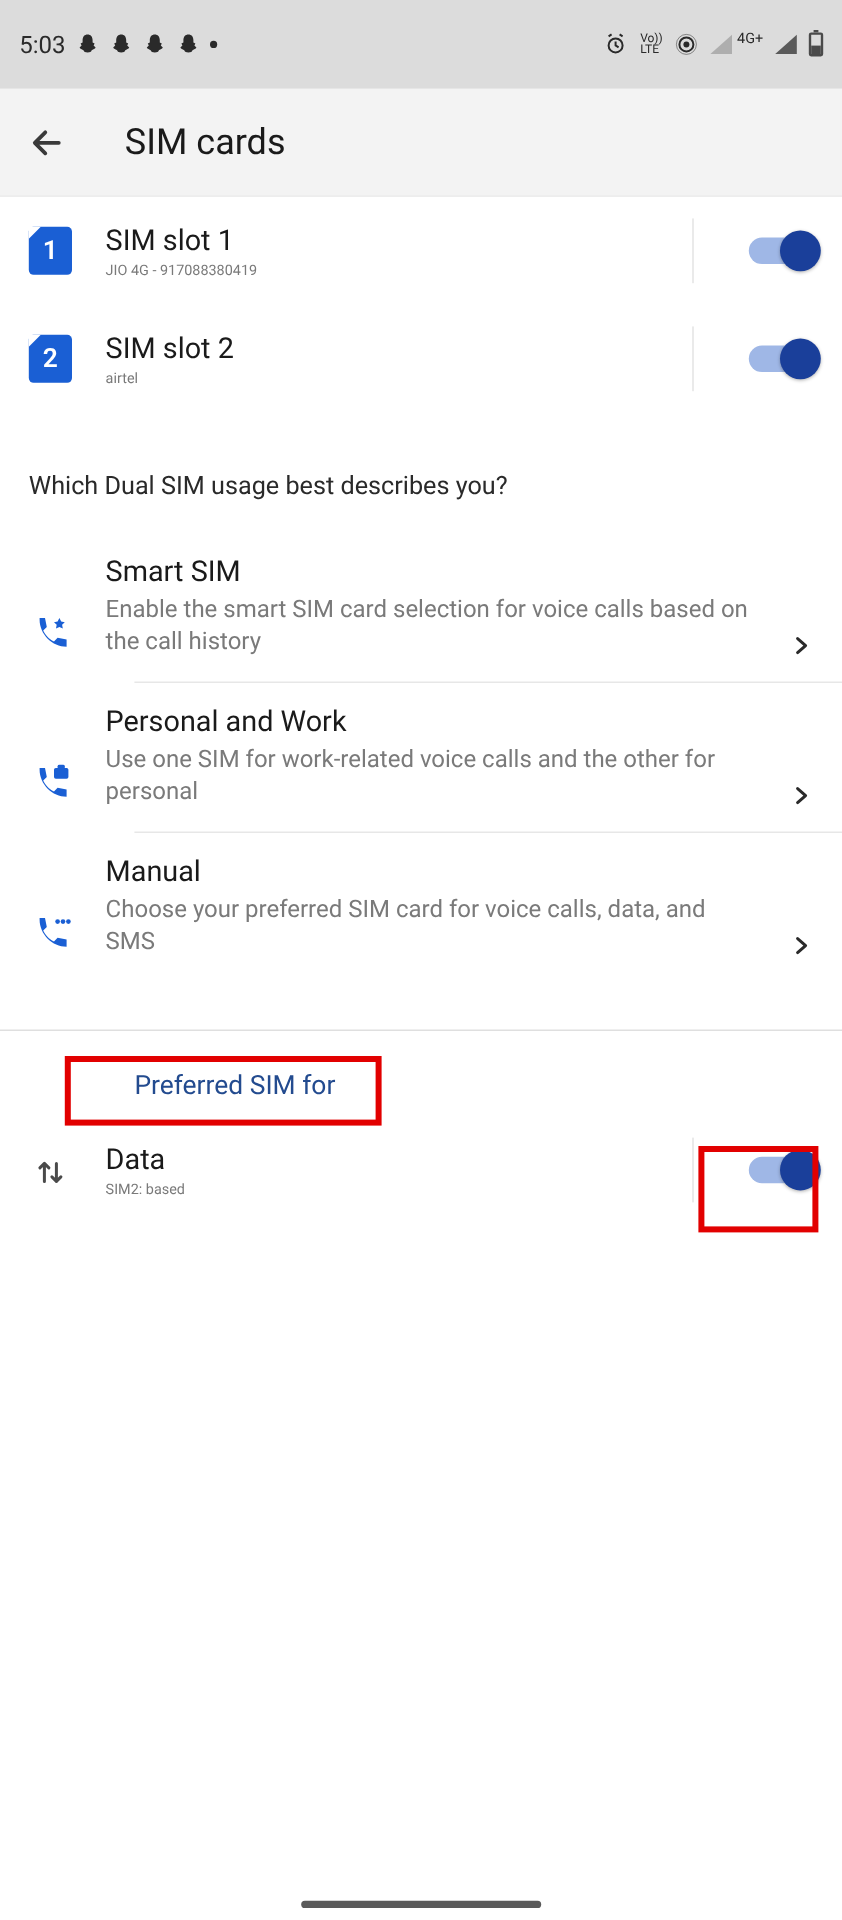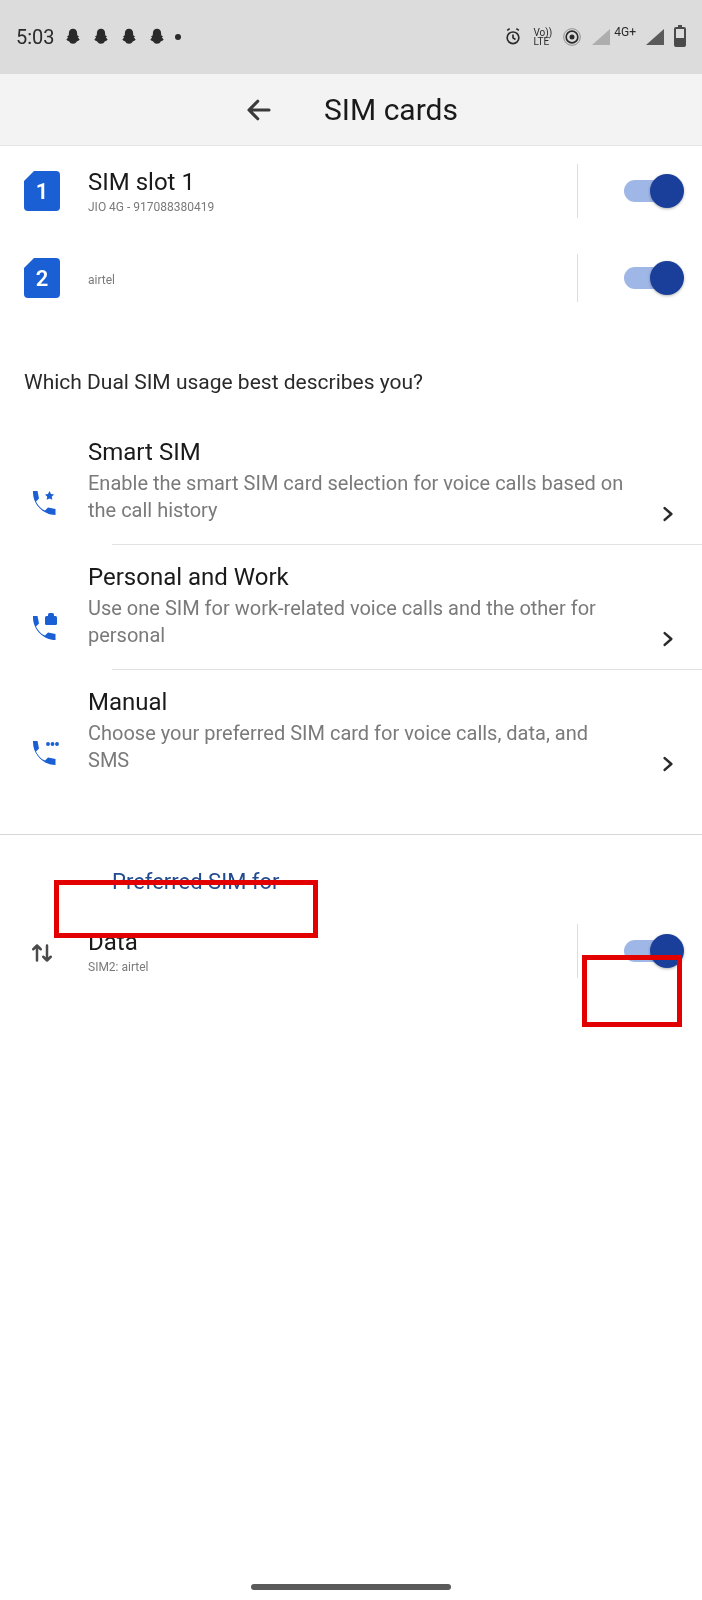--- a/index.html
+++ b/index.html
@@ -28,28 +28,27 @@
   .lte-text { font-size: 10px; line-height: 9px; text-align: left; color:#2a2a2a; }
   .sig-tri { width: 0; height: 0; border-left: 18px solid transparent; border-bottom: 16px solid #5a5a5a; }
   .sig-tri.empty { border-bottom-color: transparent; position:relative; }
   .sig-tri.empty::after { content:''; position:absolute; left:-18px; bottom:-16px; width:0; height:0; border-left:18px solid transparent; border-bottom:16px solid #5a5a5a; opacity:.35; }
   .net-text { font-size: 12px; color:#2a2a2a; margin-left:-6px; margin-top:-10px; }
   .batt { width: 12px; height: 20px; border: 2px solid #4a4a4a; border-radius: 2px; position: relative; }
   .batt::before { content:''; position:absolute; top:-4px; left:2px; width:4px; height:2px; background:#4a4a4a; }
   .batt::after { content:''; position:absolute; bottom:0; left:0; right:0; height:45%; background:#4a4a4a; }
 
   .app-bar {
-    height: 72px;
+    height: 90px;
     background: #f3f3f3;
     display: flex;
     align-items: center;
     padding: 0 24px;
     gap: 50px;
     border-bottom: 1px solid #e6e6e6;
-    justify-content: center;
   }
   .back-arrow { width: 30px; height: 30px; cursor: pointer; }
   .app-title { font-size: 30px; color: #1a1a1a; }
 
   .content { background: #ffffff; }
 
   .sim-row {
     display: flex;
     align-items: center;
     padding: 22px 24px;
@@ -198,20 +197,21 @@
     <div class="toggle">
         <div class="knob"></div>
       </div>
   </div>
 
   <div class="sim-row">
     <div class="sim-badge">
         <span>2</span>
       </div>
     <div class="sim-texts">
+      <div class="sim-title">SIM slot 2</div>
       <div class="sim-sub">airtel</div>
     </div>
     <div class="vsep"></div>
     <div class="toggle">
         <div class="knob"></div>
       </div>
   </div>
 
   <div class="section-q">Which Dual SIM usage best describes you?</div>
 
@@ -280,21 +280,21 @@
 
   <div class="sim-row" style="padding-top:34px;">
     <div class="opt-icon">
       <svg viewBox="0 0 24 24" width="30" height="30">
           <path d="M8 18V6M8 6l-3 3M8 6l3 3" stroke="#4a4a4a" stroke-width="2" fill="none" stroke-linecap="round"></path>
           <path d="M16 6v12M16 18l-3-3M16 18l3-3" stroke="#4a4a4a" stroke-width="2" fill="none" stroke-linecap="round"></path>
         </svg>
     </div>
     <div class="sim-texts">
       <div class="sim-title">Data</div>
-      <div class="sim-sub">SIM2: airtel</div>
+      <div class="sim-sub">SIM2: based</div>
     </div>
     <div class="vsep"></div>
     <div class="toggle">
         <div class="knob"></div>
       </div>
   </div>
 
 </div>
 
 <div class="red-box-1"></div>

